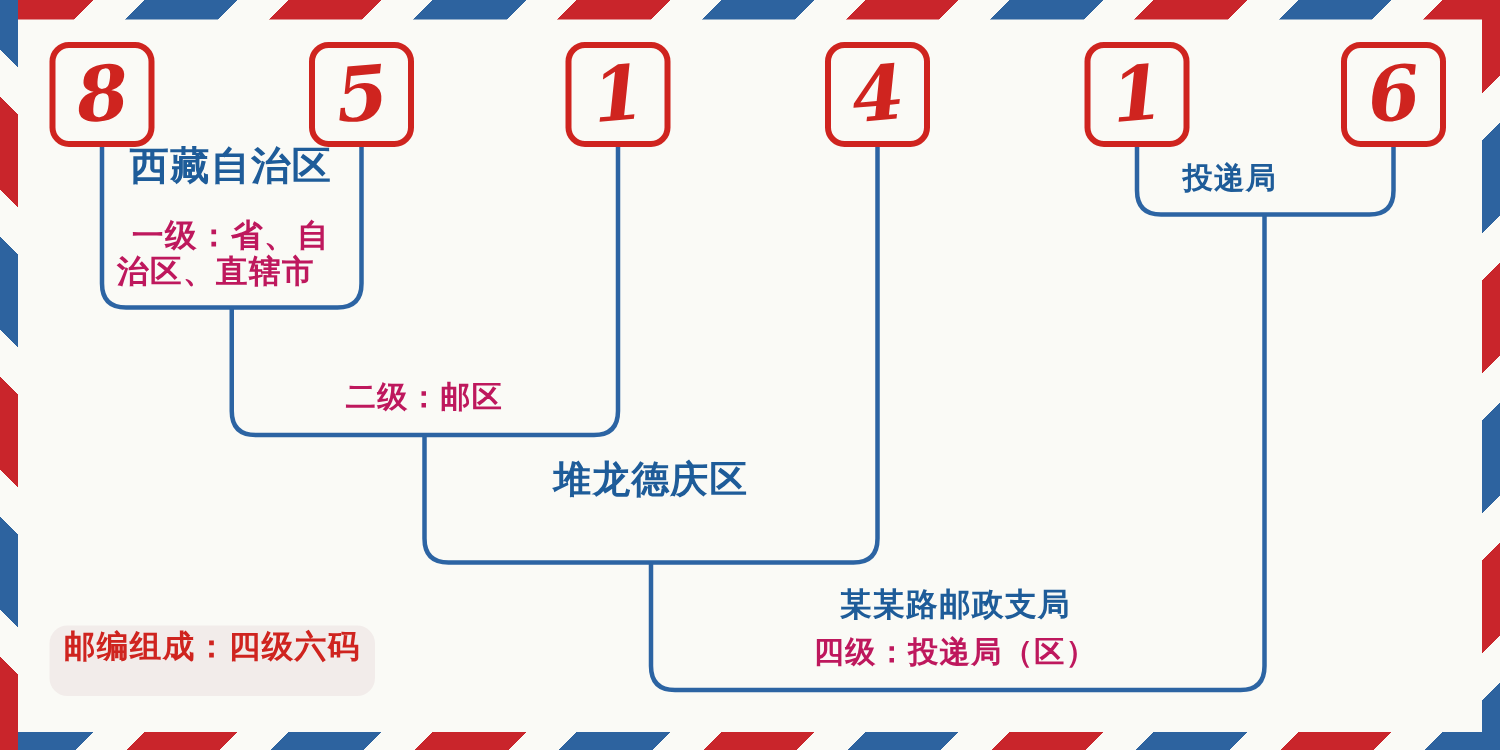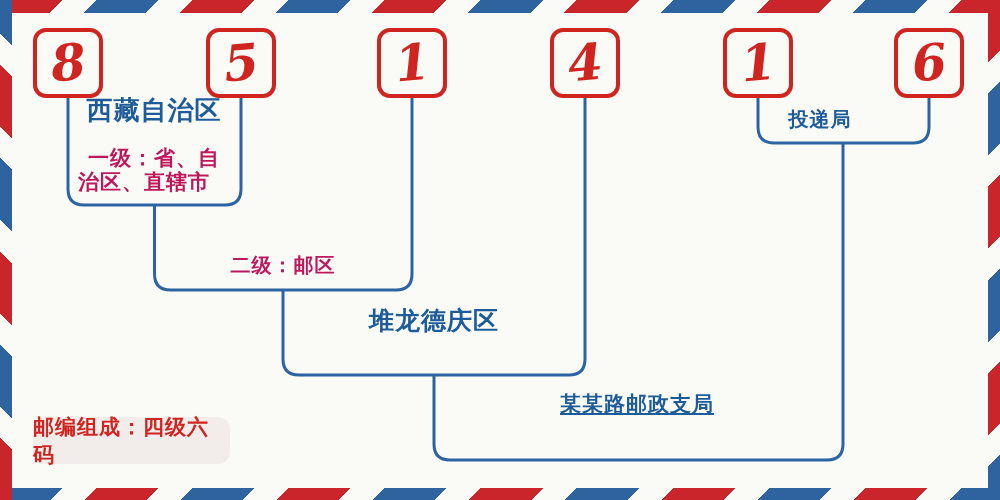--- a/index.html
+++ b/index.html
@@ -66,29 +66,29 @@
     line-height:1.1;
   }
   .blue-lbl{color:#1e5c99;}
   .red-lbl{color:#be185d;}
   .l1-title{left:154px;top:96px;font-size:26px;}
   .l1-d1{left:154px;top:146px;font-size:21px;}
   .l1-d2{left:144px;top:170px;font-size:21px;}
   .l2{left:283px;top:254px;font-size:20px;}
   .l3-title{left:434px;top:307px;font-size:25px;}
   .l3-d{left:434px;top:340px;font-size:21px;}
-  .l4-title{left:637px;top:392px;font-size:21px;text-decoration:underline;}
+  .l4-title{left:637px;top:392px;font-size:21px;}
   .l4-d{left:637px;top:424px;font-size:20px;}
   .l5{left:820px;top:108px;font-size:20px;}
   
   .badge{
     position:absolute;left:33px;top:417px;
-    width:197px;height:47px;
+    width:217px;height:47px;
     background:#f2ecea;border-radius:12px;
-    display:flex;align-items:center;justify-content:center;
+    display:flex;align-items:flex-start;justify-content:center;
   }
   .badge-text{
     color:#cf241f;font-weight:bold;font-size:21px;letter-spacing:1px;
   }
 </style>
 </head>
 <body>
 
 <div class="stage">
 
@@ -126,20 +126,21 @@
 
   <div class="lbl blue-lbl l1-title">西藏自治区</div>
   <div class="lbl red-lbl l1-d1">一级：省、自</div>
   <div class="lbl red-lbl l1-d2">治区、直辖市</div>
 
   <div class="lbl red-lbl l2">二级：邮区</div>
 
   <div class="lbl blue-lbl l3-title">堆龙德庆区</div>
 
   <div class="lbl blue-lbl l4-title">某某路邮政支局</div>
+  <div class="lbl red-lbl l4-d">四级：投递局（区）</div>
 
   <div class="lbl blue-lbl l5">投递局</div>
 
   <div class="badge">
     <span class="badge-text">邮编组成：四级六码</span>
   </div>
 
 </div>
 
 </body></html>

